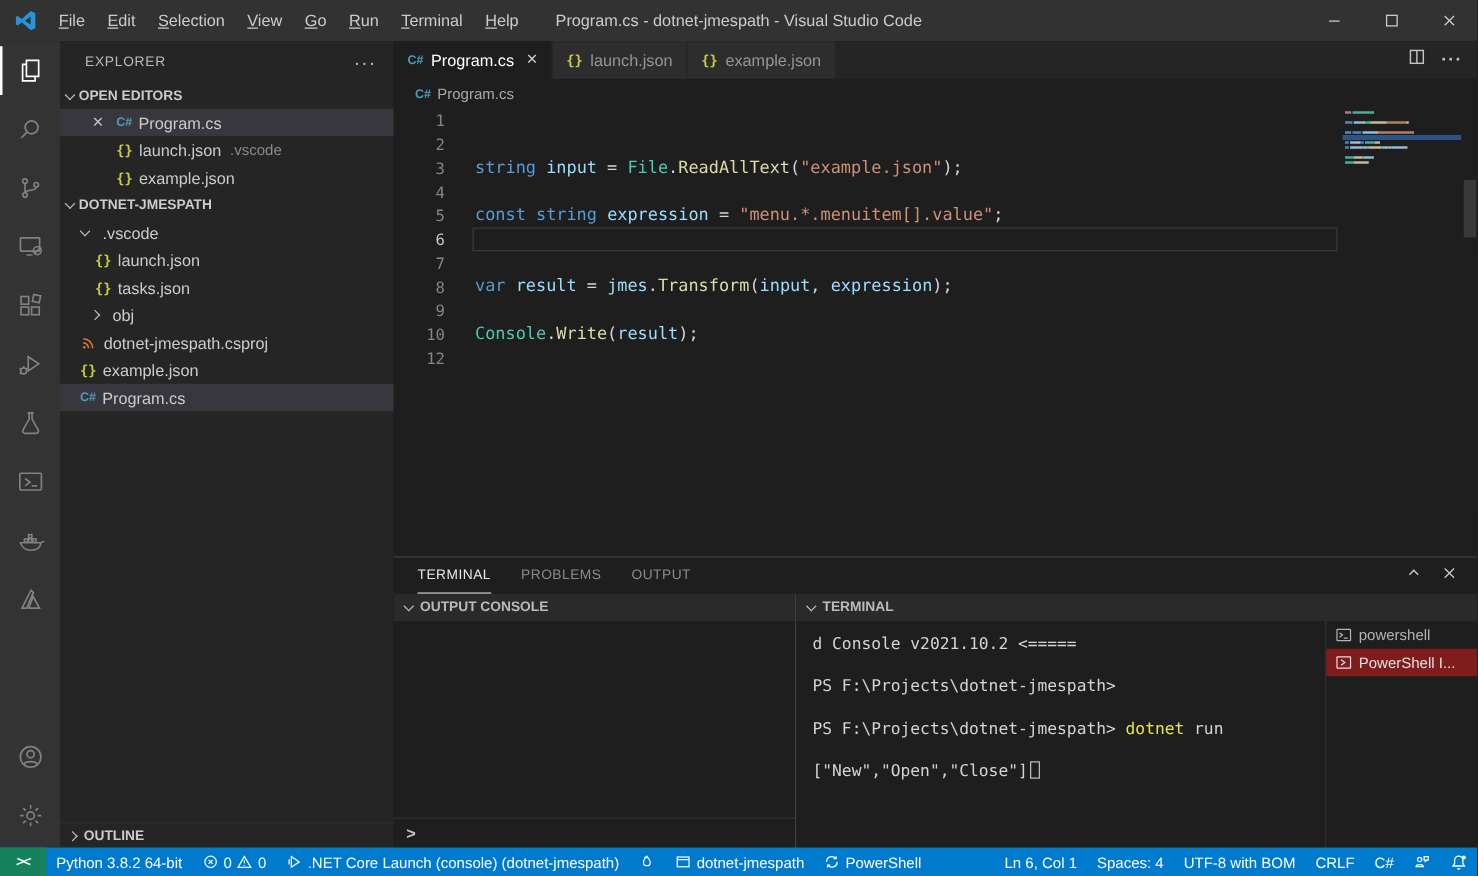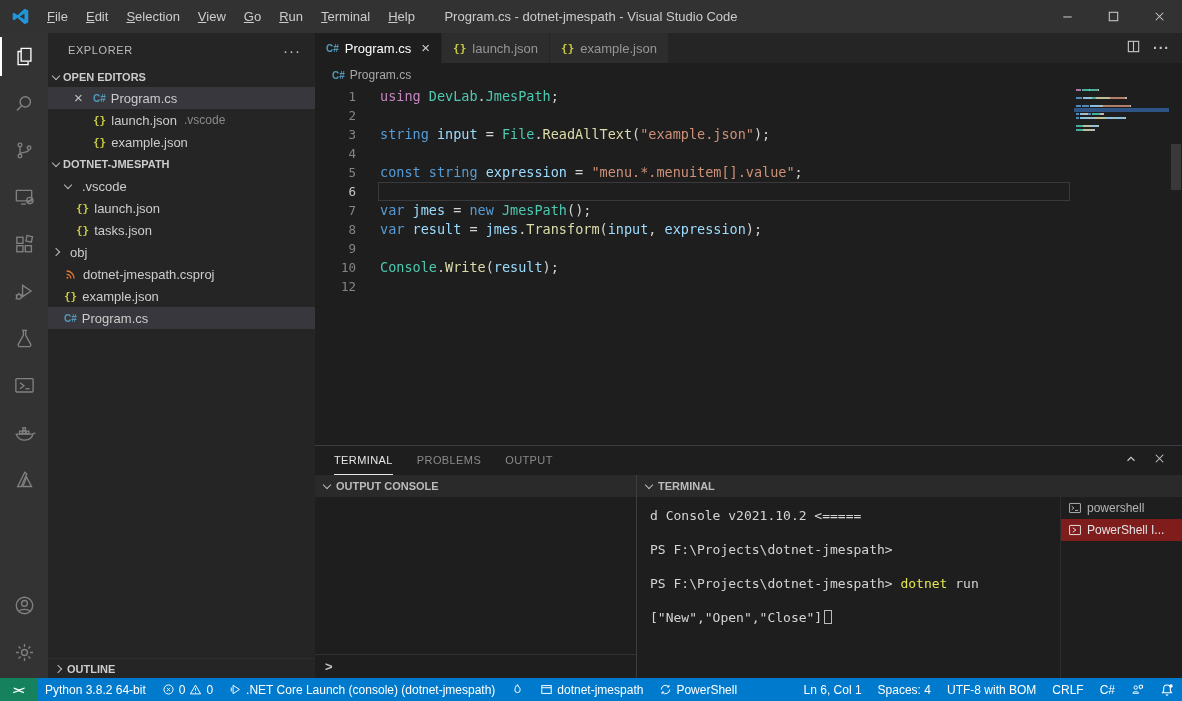--- a/index.html
+++ b/index.html
@@ -311,21 +311,21 @@
             <span class="json-ic">{}</span>
           </span>
           <span class="lbl">launch.json</span>
         </div>
         <div class="row" style="padding-left:28px">
           <span class="icon">
             <span class="json-ic">{}</span>
           </span>
           <span class="lbl">tasks.json</span>
         </div>
-        <div class="row" style="padding-left:4px">
+        <div class="row" style="padding-left:24px">
           <span class="tree-chev-slot">
             <span class="chev right"></span>
           </span>
           <span class="lbl">obj</span>
         </div>
         <div class="row" style="padding-left:16px">
           <span class="icon">
             <svg viewBox="0 0 16 16" width="14" height="14" fill="none" stroke="#E37933" stroke-width="1.5">
               <path d="M3 8.4a4.8 4.8 0 0 1 4.8 4.8"></path>
               <path d="M3 4.6a8.6 8.6 0 0 1 8.6 8.6"></path>
@@ -391,21 +391,20 @@
     <div class="breadcrumb">
       <span class="icon">
           <span class="cs-ic">C#</span>
         </span>
       <span>Program.cs</span>
     </div>
     <div class="code-region">
       <div id="code-lines">
           <div class="code-line">
             <span class="ln">1</span>
-            <span class="lc"><span class="tk-kwc">using</span><span class="tk-pl"> </span><span class="tk-type">DevLab</span><span class="tk-pl">.</span><span class="tk-type">JmesPath</span><span class="tk-pl">;</span></span>
           </div>
           <div class="code-line">
             <span class="ln">2</span>
             <span class="lc"></span>
           </div>
           <div class="code-line">
             <span class="ln">3</span>
             <span class="lc"><span class="tk-kw">string</span><span class="tk-pl"> </span><span class="tk-var">input</span><span class="tk-pl"> = </span><span class="tk-type">File</span><span class="tk-pl">.</span><span class="tk-fn">ReadAllText</span><span class="tk-pl">(</span><span class="tk-str">"example.json"</span><span class="tk-pl">);</span></span>
           </div>
           <div class="code-line">
@@ -416,21 +415,20 @@
             <span class="ln">5</span>
             <span class="lc"><span class="tk-kw">const</span><span class="tk-pl"> </span><span class="tk-kw">string</span><span class="tk-pl"> </span><span class="tk-var">expression</span><span class="tk-pl"> = </span><span class="tk-str">"menu.*.menuitem[].value"</span><span class="tk-pl">;</span></span>
           </div>
           <div class="code-line current">
             <span class="ln">6</span>
             <span class="lc"></span>
             <span class="cur-border"></span>
           </div>
           <div class="code-line">
             <span class="ln">7</span>
-            <span class="lc"><span class="tk-kw">var</span><span class="tk-pl"> </span><span class="tk-var">jmes</span><span class="tk-pl"> = </span><span class="tk-kw">new</span><span class="tk-pl"> </span><span class="tk-type">JmesPath</span><span class="tk-pl">();</span></span>
           </div>
           <div class="code-line">
             <span class="ln">8</span>
             <span class="lc"><span class="tk-kw">var</span><span class="tk-pl"> </span><span class="tk-var">result</span><span class="tk-pl"> = </span><span class="tk-var">jmes</span><span class="tk-pl">.</span><span class="tk-fn">Transform</span><span class="tk-pl">(</span><span class="tk-var">input</span><span class="tk-pl">, </span><span class="tk-var">expression</span><span class="tk-pl">);</span></span>
           </div>
           <div class="code-line">
             <span class="ln">9</span>
             <span class="lc"></span>
           </div>
           <div class="code-line">

